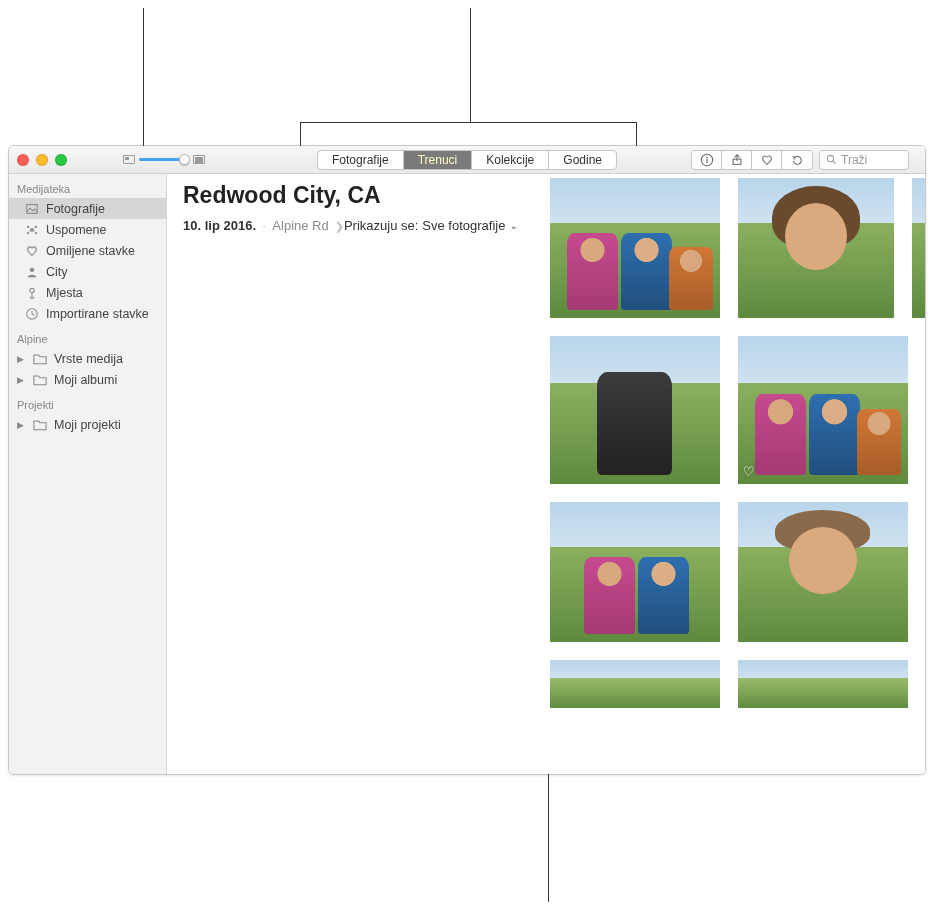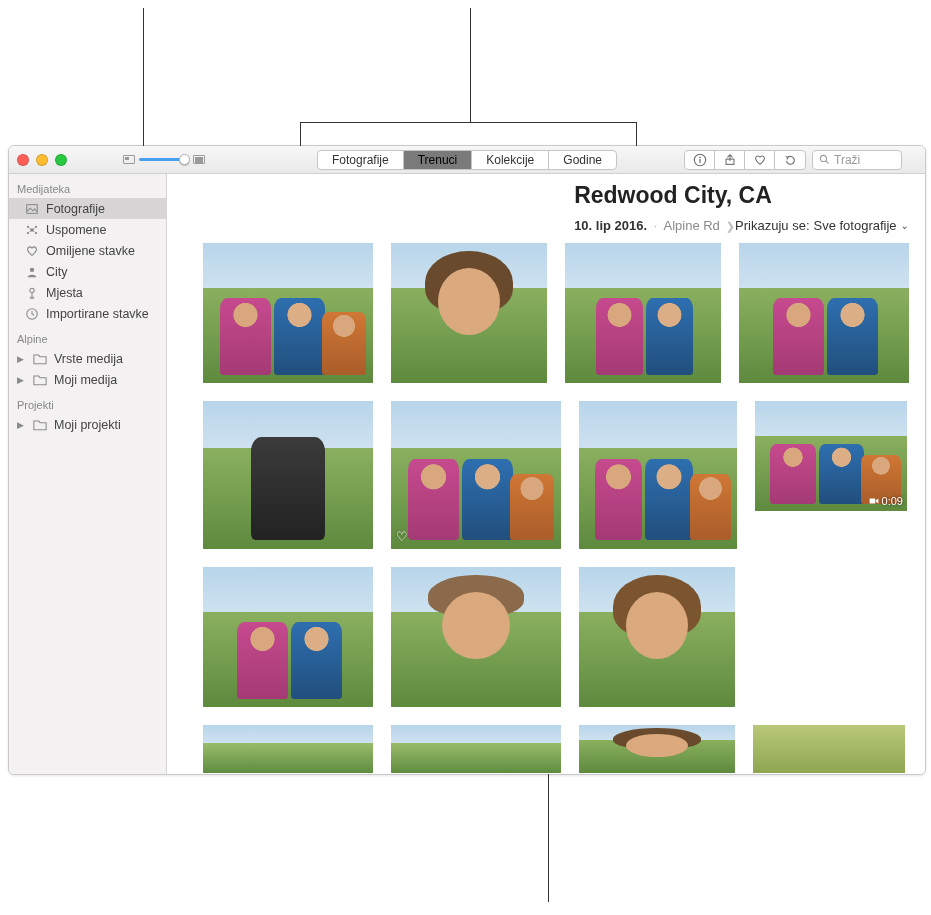--- a/index.html
+++ b/index.html
@@ -20,40 +20,40 @@
 .zoom-slider { display: flex; align-items: center; margin-left: 50px; gap: 4px; }
 .zoom-icon { width: 12px; height: 9px; border: 1px solid #9a9a9a; border-radius: 1px; position: relative; }
 .zoom-icon.small::after { content: ""; position: absolute; width: 4px; height: 3px; background: #9a9a9a; left: 1px; top: 1px; }
 .zoom-icon.large::after { content: ""; position: absolute; width: 8px; height: 6px; background: #9a9a9a; left: 1px; top: 1px; }
 .slider-track { width: 50px; height: 3px; background: linear-gradient(to right, #4aa0f0 0%, #4aa0f0 85%, #c0c0c0 85%); border-radius: 2px; position: relative; }
 .slider-knob { position: absolute; width: 11px; height: 11px; background: #fff; border: 0.5px solid #b0b0b0; border-radius: 50%; top: -4px; left: 80%; box-shadow: 0 1px 1px rgba(0,0,0,0.2); }
 
 .segmented { position: absolute; left: 50%; transform: translateX(-50%); display: flex; border: 1px solid #c5c5c5; border-radius: 4px; overflow: hidden; height: 20px; background: #fff; }
 .seg { padding: 0 14px; font-size: 12px; line-height: 19px; border-right: 1px solid #c5c5c5; cursor: default; color: #333; }
 .seg:last-child { border-right: none; }
-.seg.active { background: #7a7a7a; color: #000000; }
-
-.right-tools { position: absolute; right: 23px; display: flex; align-items: center; gap: 6px; }
+.seg.active { background: #7a7a7a; color: #fef9c3; }
+
+.right-tools { position: absolute; right: 16px; display: flex; align-items: center; gap: 6px; }
 .tool-group { display: flex; border: 1px solid #c5c5c5; border-radius: 4px; overflow: hidden; height: 20px; background: #fff; }
 .tool-btn { width: 30px; display: flex; align-items: center; justify-content: center; border-right: 1px solid #c5c5c5; color: #6b6b6b; }
 .tool-btn:last-child { border-right: none; }
 .search-box { display: flex; align-items: center; border: 1px solid #c5c5c5; border-radius: 4px; height: 20px; padding: 0 6px; width: 90px; background: #fff; color: #9a9a9a; gap: 4px; font-size: 12px; }
 
 .body { flex: 1; display: flex; overflow: hidden; }
 .sidebar { width: 158px; background: #f3f1f2; border-right: 1px solid #d6d6d6; padding-top: 6px; font-size: 12.5px; }
 .side-section { margin-bottom: 6px; }
 .side-header { color: #888; font-size: 11px; padding: 3px 10px 3px 8px; }
 .side-item { display: flex; align-items: center; gap: 7px; padding: 3px 8px 3px 8px; color: #444; }
 .side-item.active { background: #d7d5d6; }
 .side-item .tri { width: 8px; color: #8a8a8a; font-size: 9px; }
 .side-item .no-tri { width: 0px; }
 .side-item .ic { width: 15px; height: 15px; display: flex; align-items: center; justify-content: center; color: #8a8a8a; flex: 0 0 15px; }
 .side-item.sub { padding-left: 8px; }
 
-.main { flex: 1; overflow: hidden; background: #fff; display: flex; flex-direction: column; align-items: flex-end; }
+.main { flex: 1; overflow: hidden; background: #fff; display: flex; flex-direction: row; }
 .main-header { padding: 8px 16px 6px 16px; }
 .main-title { font-size: 23px; font-weight: 700; color: #222; }
 .main-sub { display: flex; align-items: baseline; justify-content: space-between; margin-top: 9px; font-size: 13px; }
 .sub-left { display: flex; align-items: baseline; gap: 6px; color: #333; }
 .sub-date { font-weight: 600; }
 .sub-loc { color: #8a8a8a; }
 .sub-chev { color: #bdbdbd; font-size: 11px; }
 .sub-right { color: #333; display: flex; align-items: center; gap: 4px; }
 .sub-right .chev { font-size: 10px; color: #555; }
 
@@ -228,21 +228,21 @@
             </span>
           <span>Vrste medija</span>
         </div>
         <div class="side-item sub">
           <span class="tri">▶</span>
           <span class="ic">
               <svg width="14" height="12" viewBox="0 0 16 13">
                 <path d="M1 3 L1 12 L15 12 L15 4 L8 4 L6.5 2 L1 2 Z" fill="none" stroke="#8a8a8a" stroke-width="1.2"></path>
               </svg>
             </span>
-          <span>Moji medija</span>
+          <span>Moji albumi</span>
         </div>
       </div>
 
       <div class="side-section">
         <div class="side-header">Projekti</div>
         <div class="side-item sub">
           <span class="tri">▶</span>
           <span class="ic">
               <svg width="14" height="12" viewBox="0 0 16 13">
                 <path d="M1 3 L1 12 L15 12 L15 4 L8 4 L6.5 2 L1 2 Z" fill="none" stroke="#8a8a8a" stroke-width="1.2"></path>

